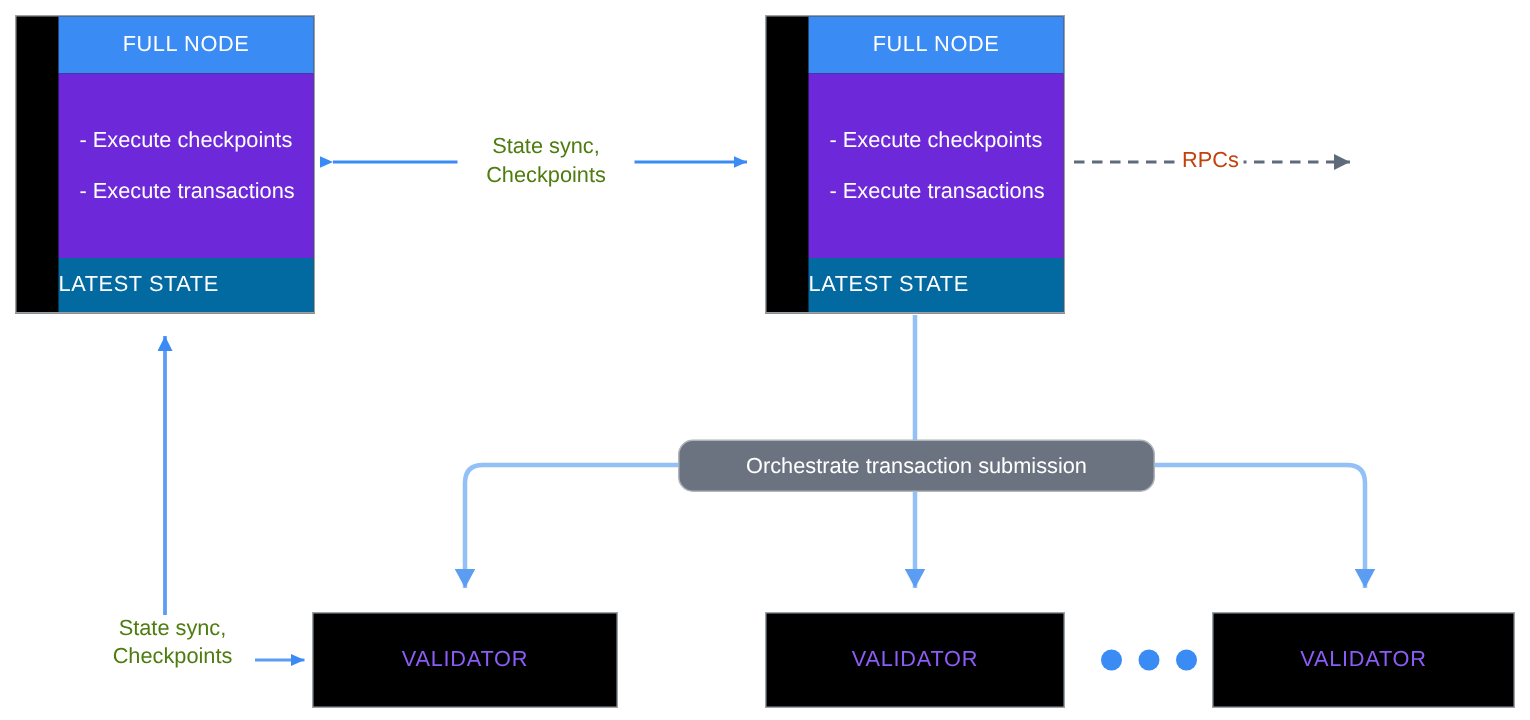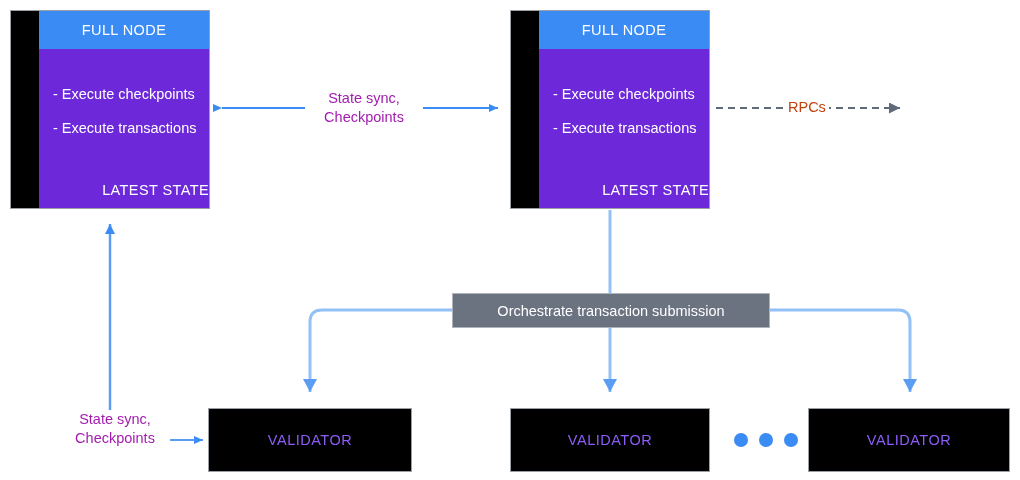--- a/index.html
+++ b/index.html
@@ -45,25 +45,25 @@
     justify-content: center;
     gap: 18px;
     padding: 0 14px;
   }
   .node-body .bullet {
     font-size: 14.5px;
     color: #ffffff;
     white-space: nowrap;
   }
   .node-footer {
-    background: #6d28d9;
+    background: #0369a1;
     color: #ffffff;
     font-size: 14.5px;
     letter-spacing: 0.4px;
-    text-align: right;
+    text-align: left;
     line-height: 36px;
     height: 36px;
     flex: 0 0 36px;
   }
   .validator-box {
     position: absolute;
     box-sizing: border-box;
     border: 1px solid #9aa0a6;
     background: #000000;
     color: #8b5cf6;
@@ -80,21 +80,21 @@
     background: #6b7280;
     color: #ffffff;
     font-size: 14.5px;
     display: flex;
     align-items: center;
     justify-content: center;
     z-index: 5;
   }
   .edge-label {
     position: absolute;
-    color: #a21caf;
+    color: #4d7c0f;
     font-size: 14.5px;
     line-height: 19px;
     text-align: center;
     background: #ffffff;
     z-index: 4;
     white-space: nowrap;
   }
   svg.layer {
     position: absolute;
     left: 0;
@@ -192,21 +192,21 @@
     <div>Checkpoints</div>
   </div>
 
   <div class="edge-label" style="left:785px; top:98px; color:#c2410c; padding:0 3px;">RPCs</div>
 
   <div class="edge-label" style="left:60px; top:410px; width:110px;">
     <div>State sync,</div>
     <div>Checkpoints</div>
   </div>
 
-  <div class="orchestrate-box" style="left:452px; top:293px; width:318px; height:35px;">
+  <div class="orchestrate-box" style="left:452px; top:293px; width:318px; height:35px;border-radius:10px;">
     <span>Orchestrate transaction submission</span>
   </div>
 
   <div class="validator-box" style="left:208px; top:408px; width:204px; height:64px;">
     <span>VALIDATOR</span>
   </div>
 
   <div class="validator-box" style="left:510px; top:408px; width:200px; height:64px;">
     <span>VALIDATOR</span>
   </div>

